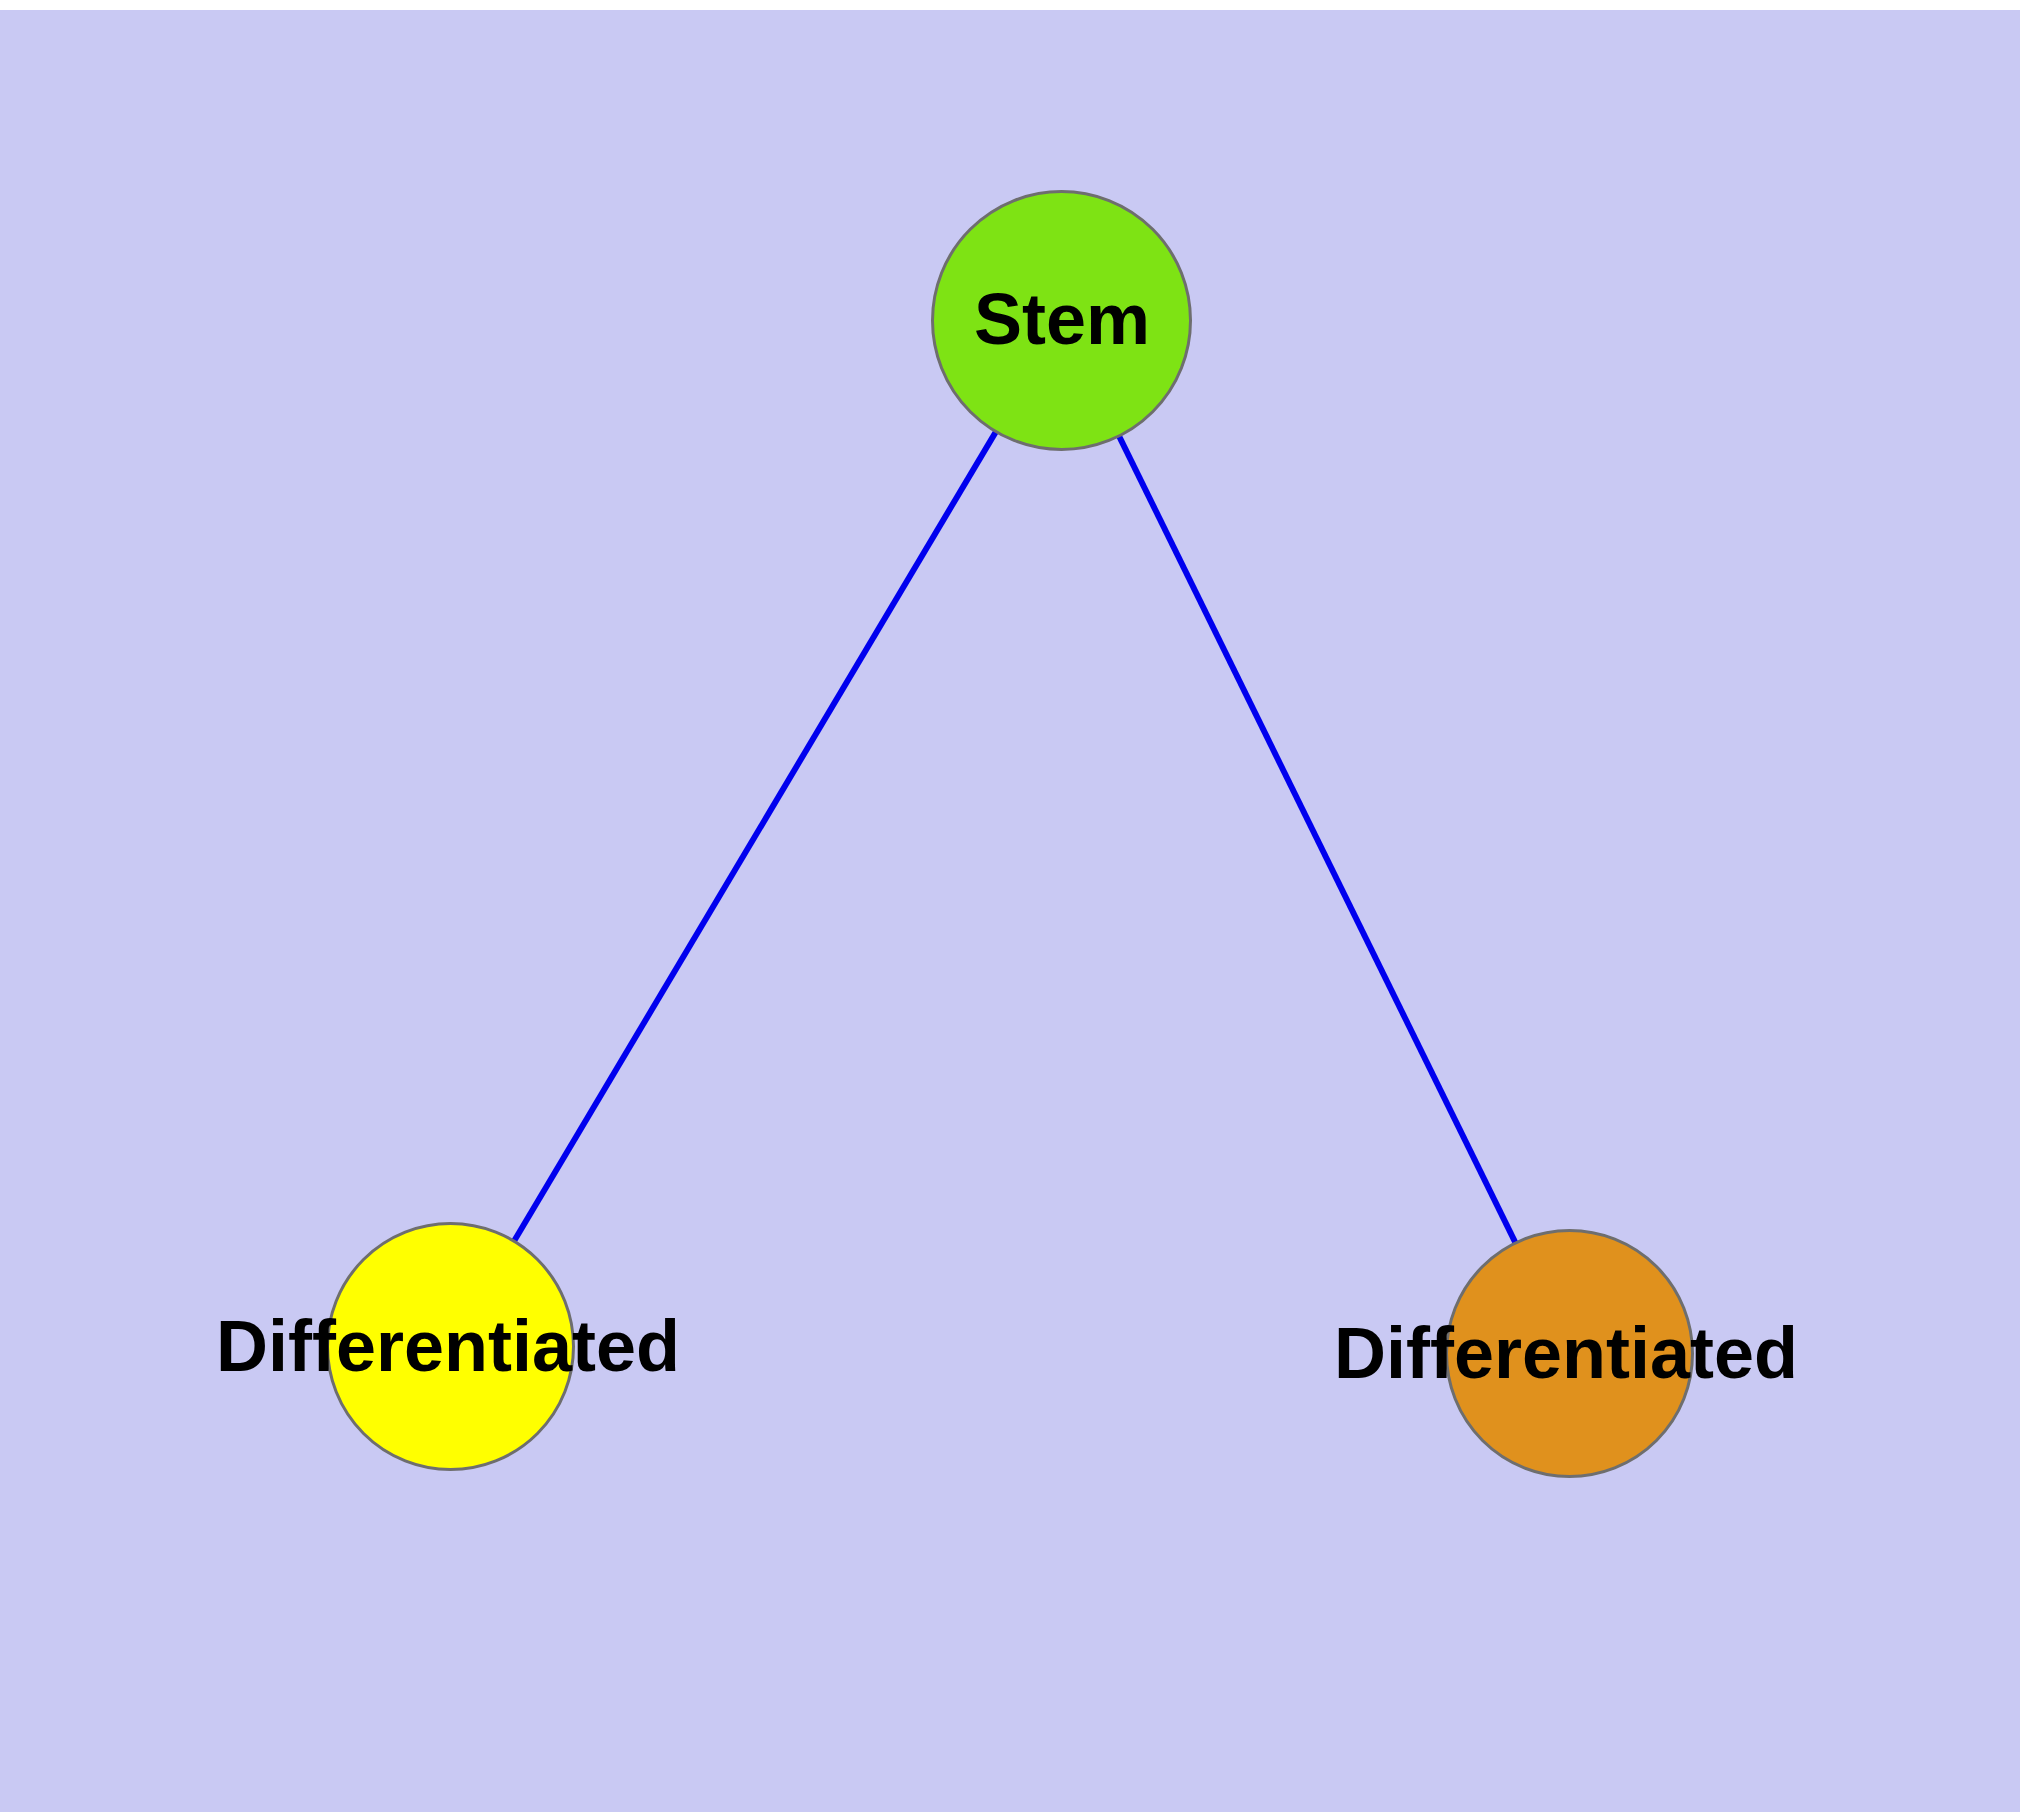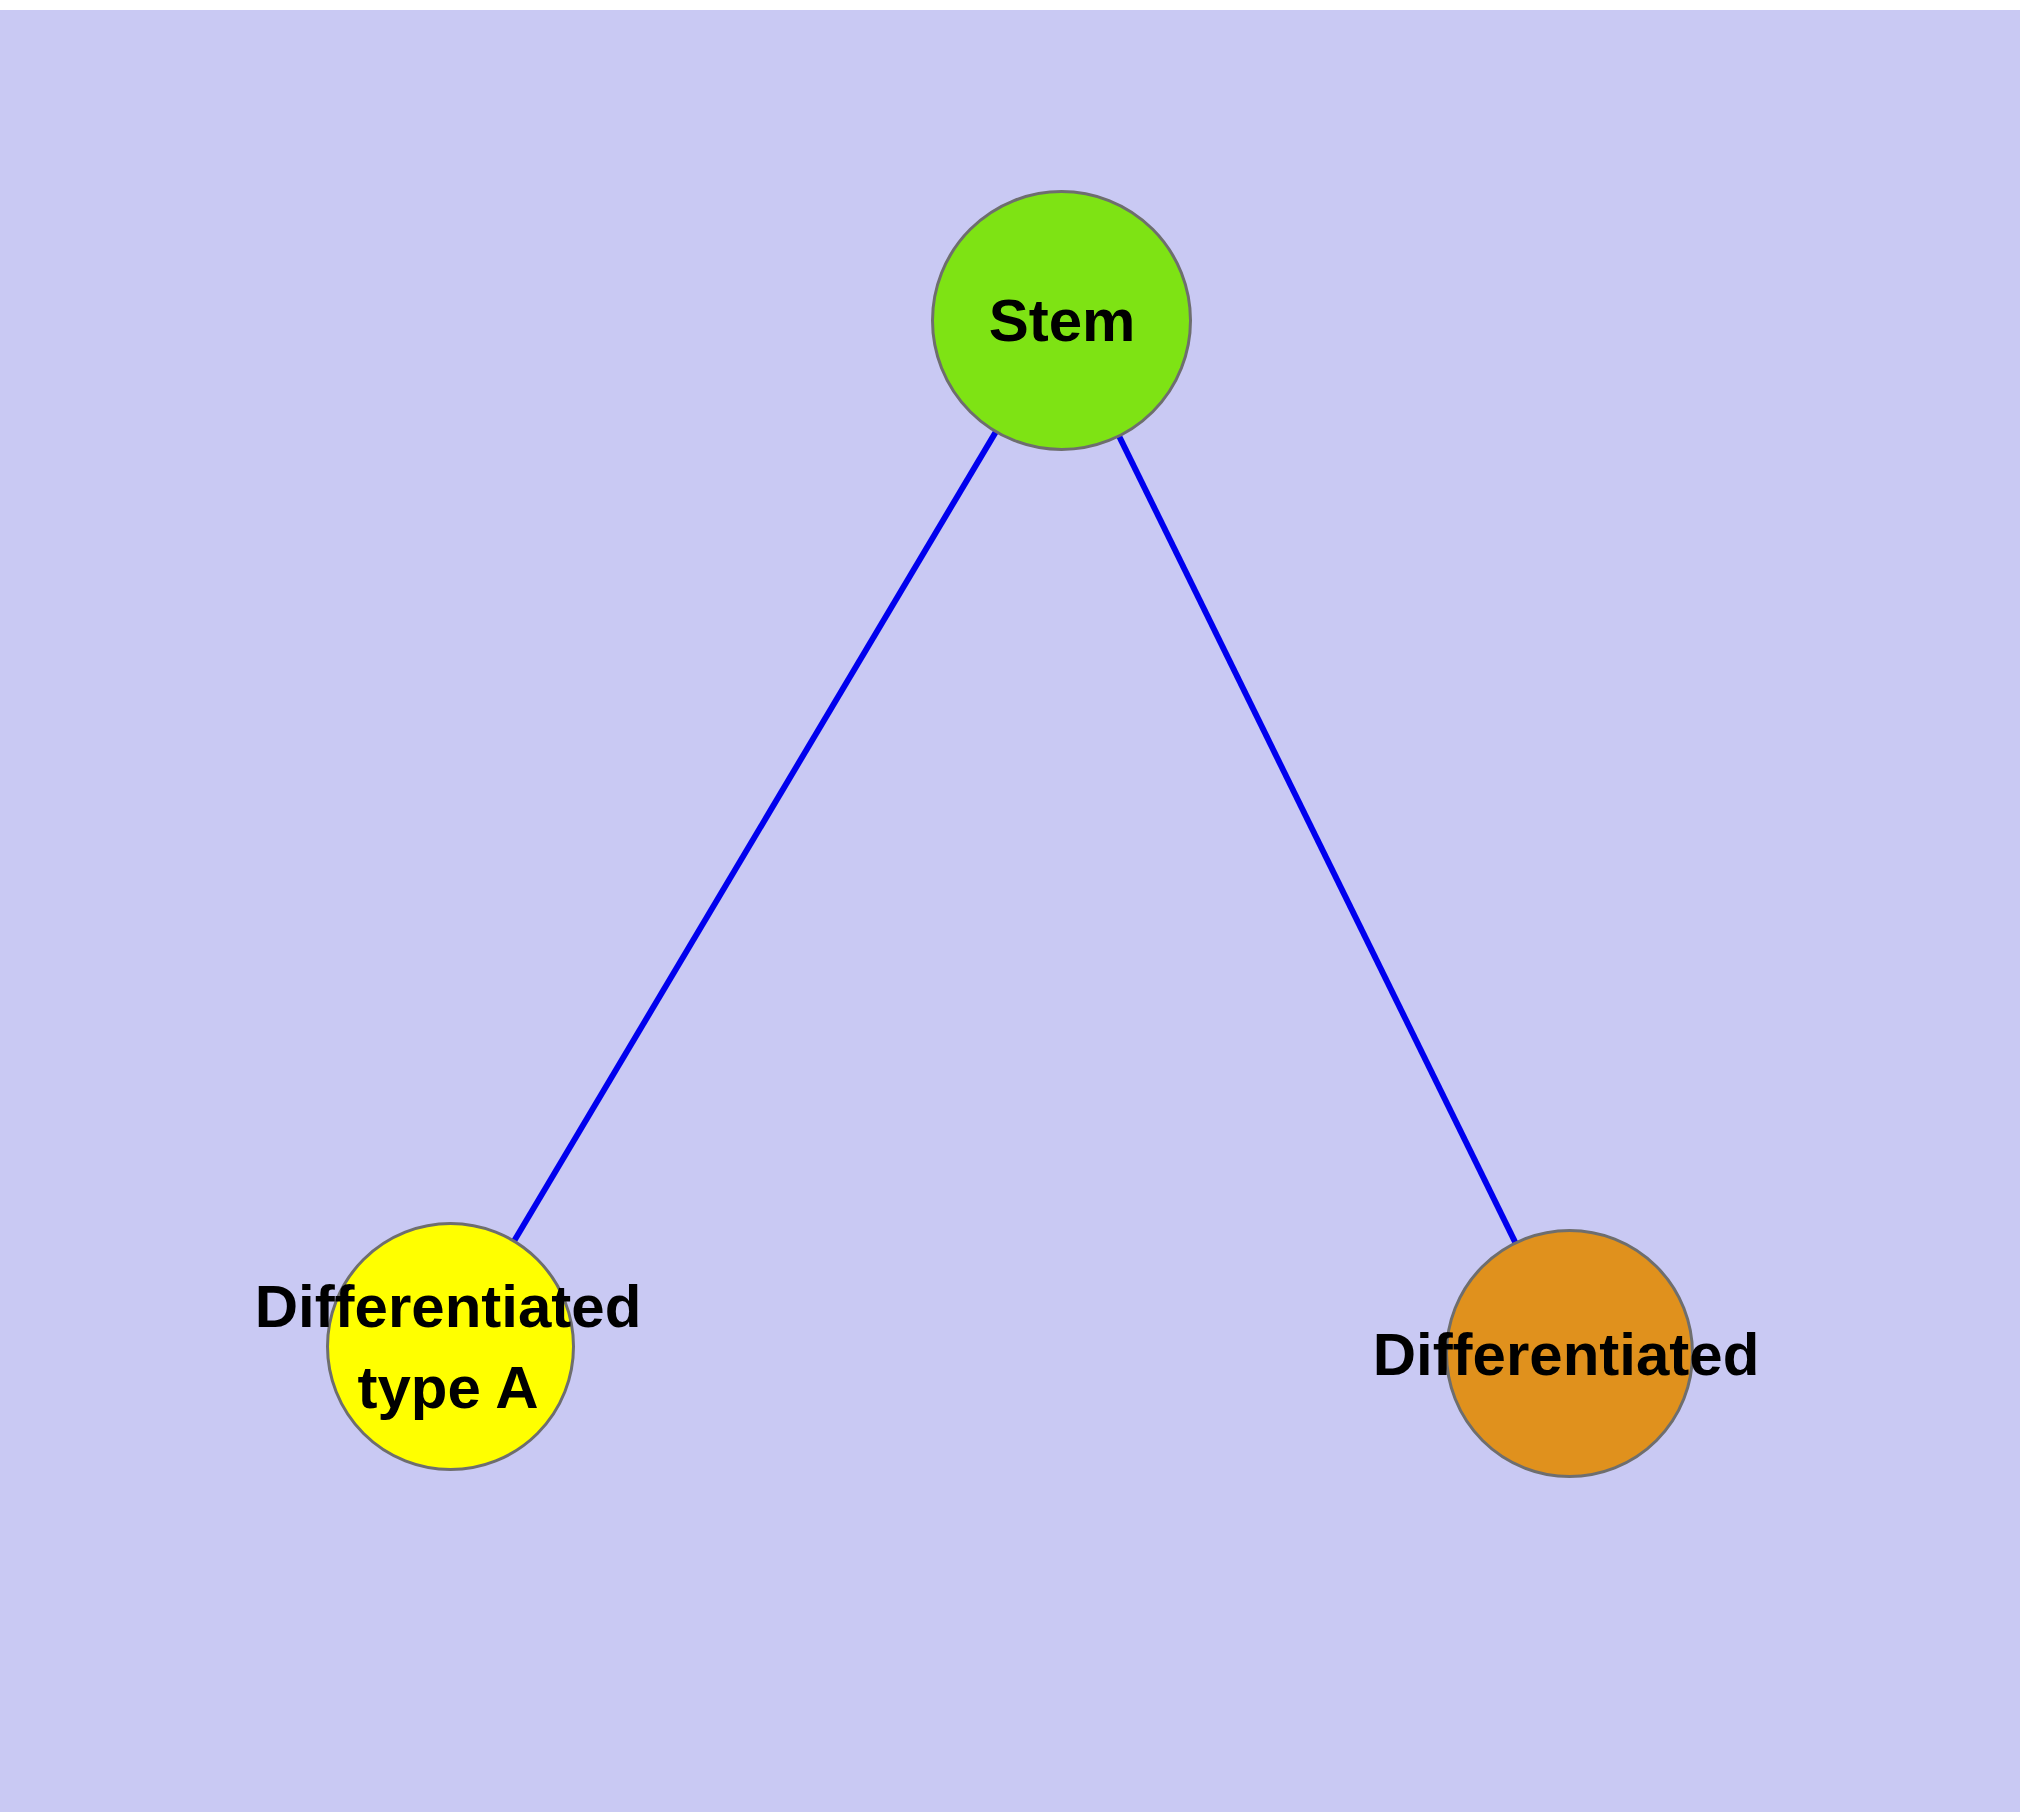--- a/index.html
+++ b/index.html
@@ -59,21 +59,21 @@
     width: 249px;
     height: 249px;
   }
   .node-label {
     position: absolute;
     z-index: 3;
     transform: translate(-50%, -50%);
     text-align: center;
     color: #000000;
     font-weight: bold;
-    font-size: 60px;
+    font-size: 72px;
     line-height: 1.35;
     white-space: nowrap;
   }
   .label-stem {
     left: 1062px;
     top: 320px;
   }
   .label-type-a {
     left: 448px;
     top: 1347px;
@@ -98,21 +98,20 @@
   <div class="node-circle circle-stem" style="background: rgb(126, 227, 20); border-color: rgb(110, 110, 110);"></div>
 
   <div class="node-circle circle-type-a" style="background: rgb(255, 255, 0); border-color: rgb(110, 110, 110);"></div>
 
   <div class="node-circle circle-type-b" style="background: rgb(224, 145, 29); border-color: rgb(110, 110, 110);"></div>
 
   <div class="node-label label-stem">Stem</div>
 
   <div class="node-label label-type-a">
     <div>Differentiated</div>
-    <div>type A</div>
   </div>
 
   <div class="node-label label-type-b">
     <div>Differentiated</div>
   </div>
 
 </div>
 
 
 </body></html>

